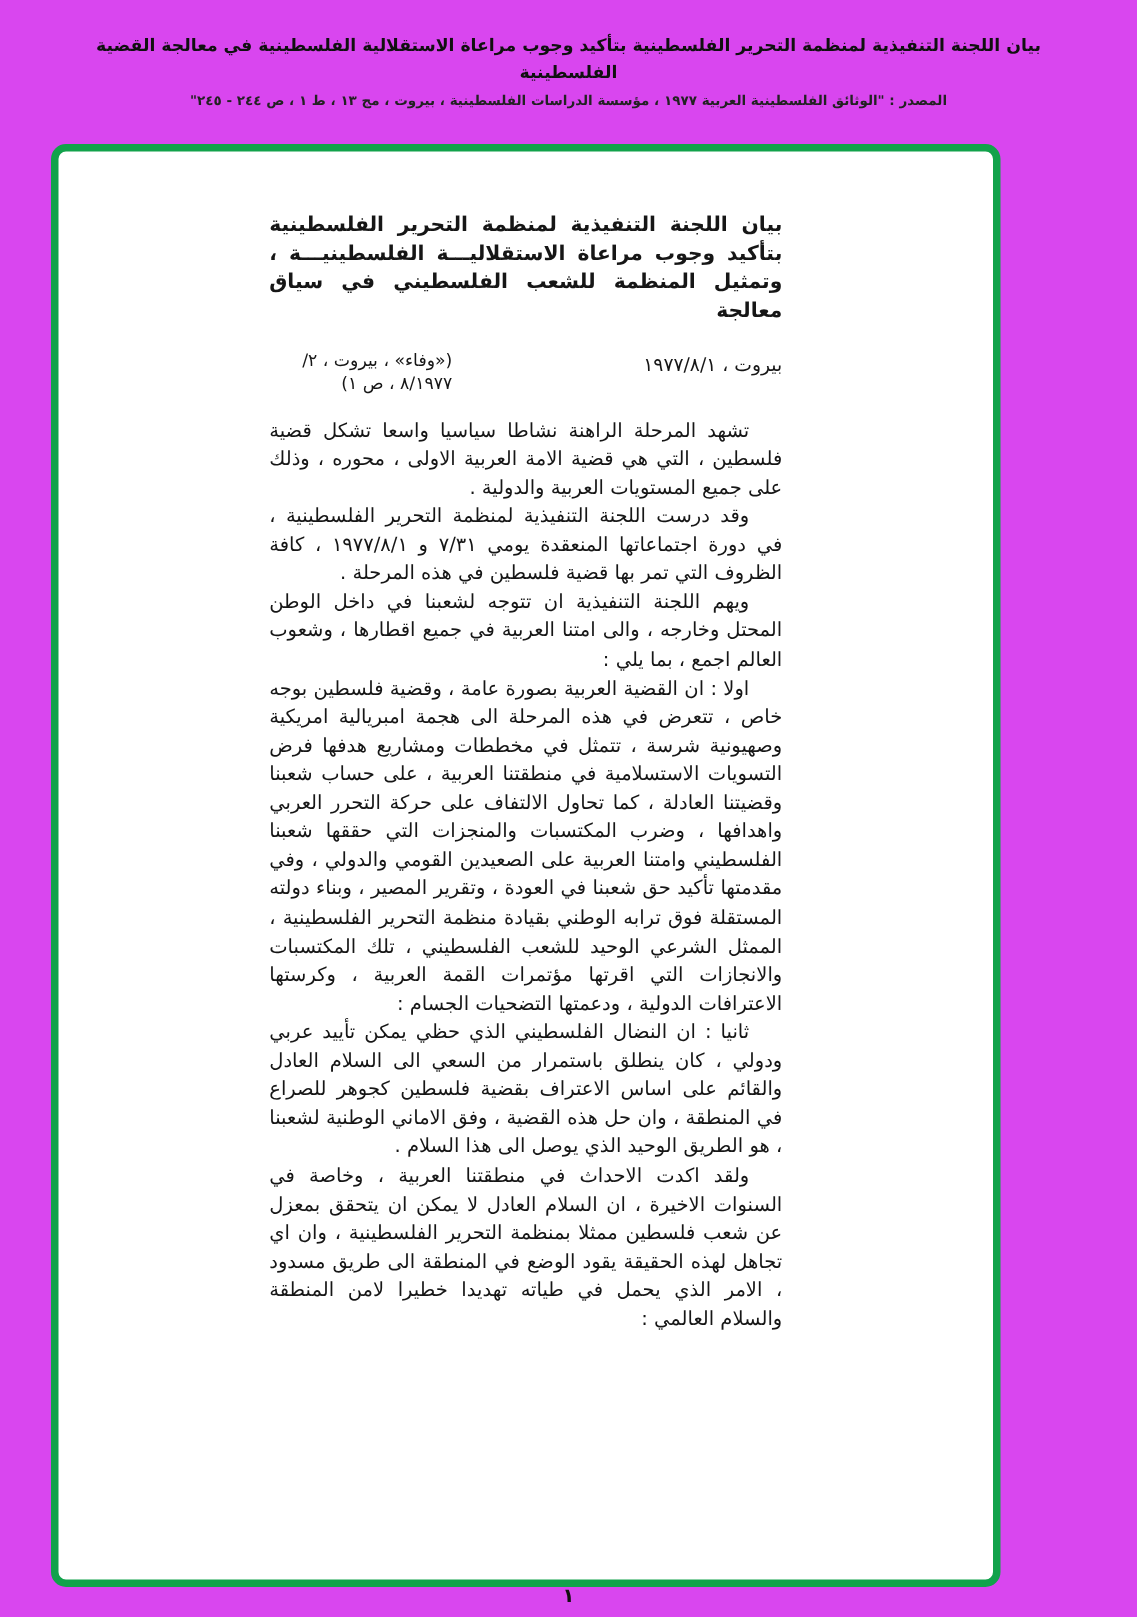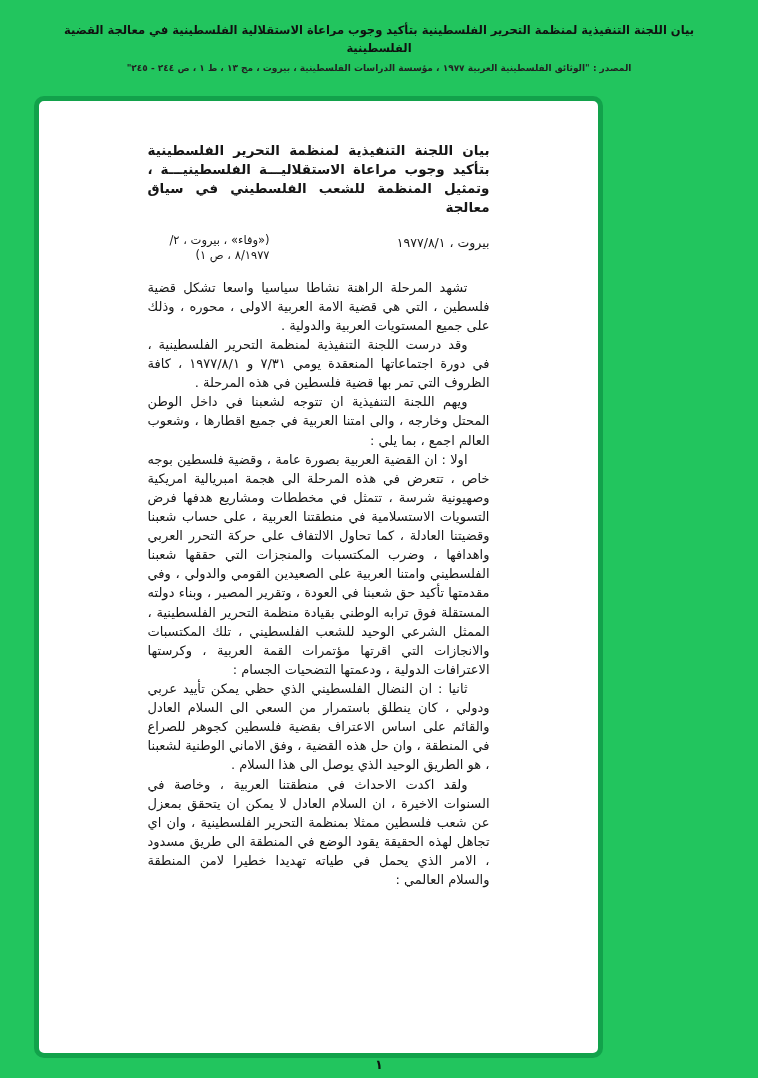--- a/index.html
+++ b/index.html
@@ -6,21 +6,21 @@
   html, body { background: #ffffff; }
   body {
     font-family: "DejaVu Sans", sans-serif;
     color: #141414;
     -webkit-font-smoothing: antialiased;
   }
   .page {
     position: relative;
     width: 758px;
     height: 1078px;
-    background: #22c55e;
+    background: #d946ef;
     overflow: hidden;
   }
   
   .doc-header {
     position: absolute;
     top: 22px;
     left: 34px;
     right: 34px;
     direction: rtl;
     text-align: center;
@@ -35,21 +35,21 @@
     margin-top: 5px;
     font-size: 9px;
     font-weight: 700;
     color: #222222;
   }
   
   .frame {
     position: absolute;
     left: 34px;
     top: 96px;
-    width: 569px;
+    width: 633px;
     height: 962px;
     border: 5px solid var(--frame-green, #12a24b);
     border-radius: 10px;
     background: #ffffff;
   }
   .content {
     width: 342px;
     margin: 40px auto 0 auto;
     direction: rtl;
     color: #161616;

